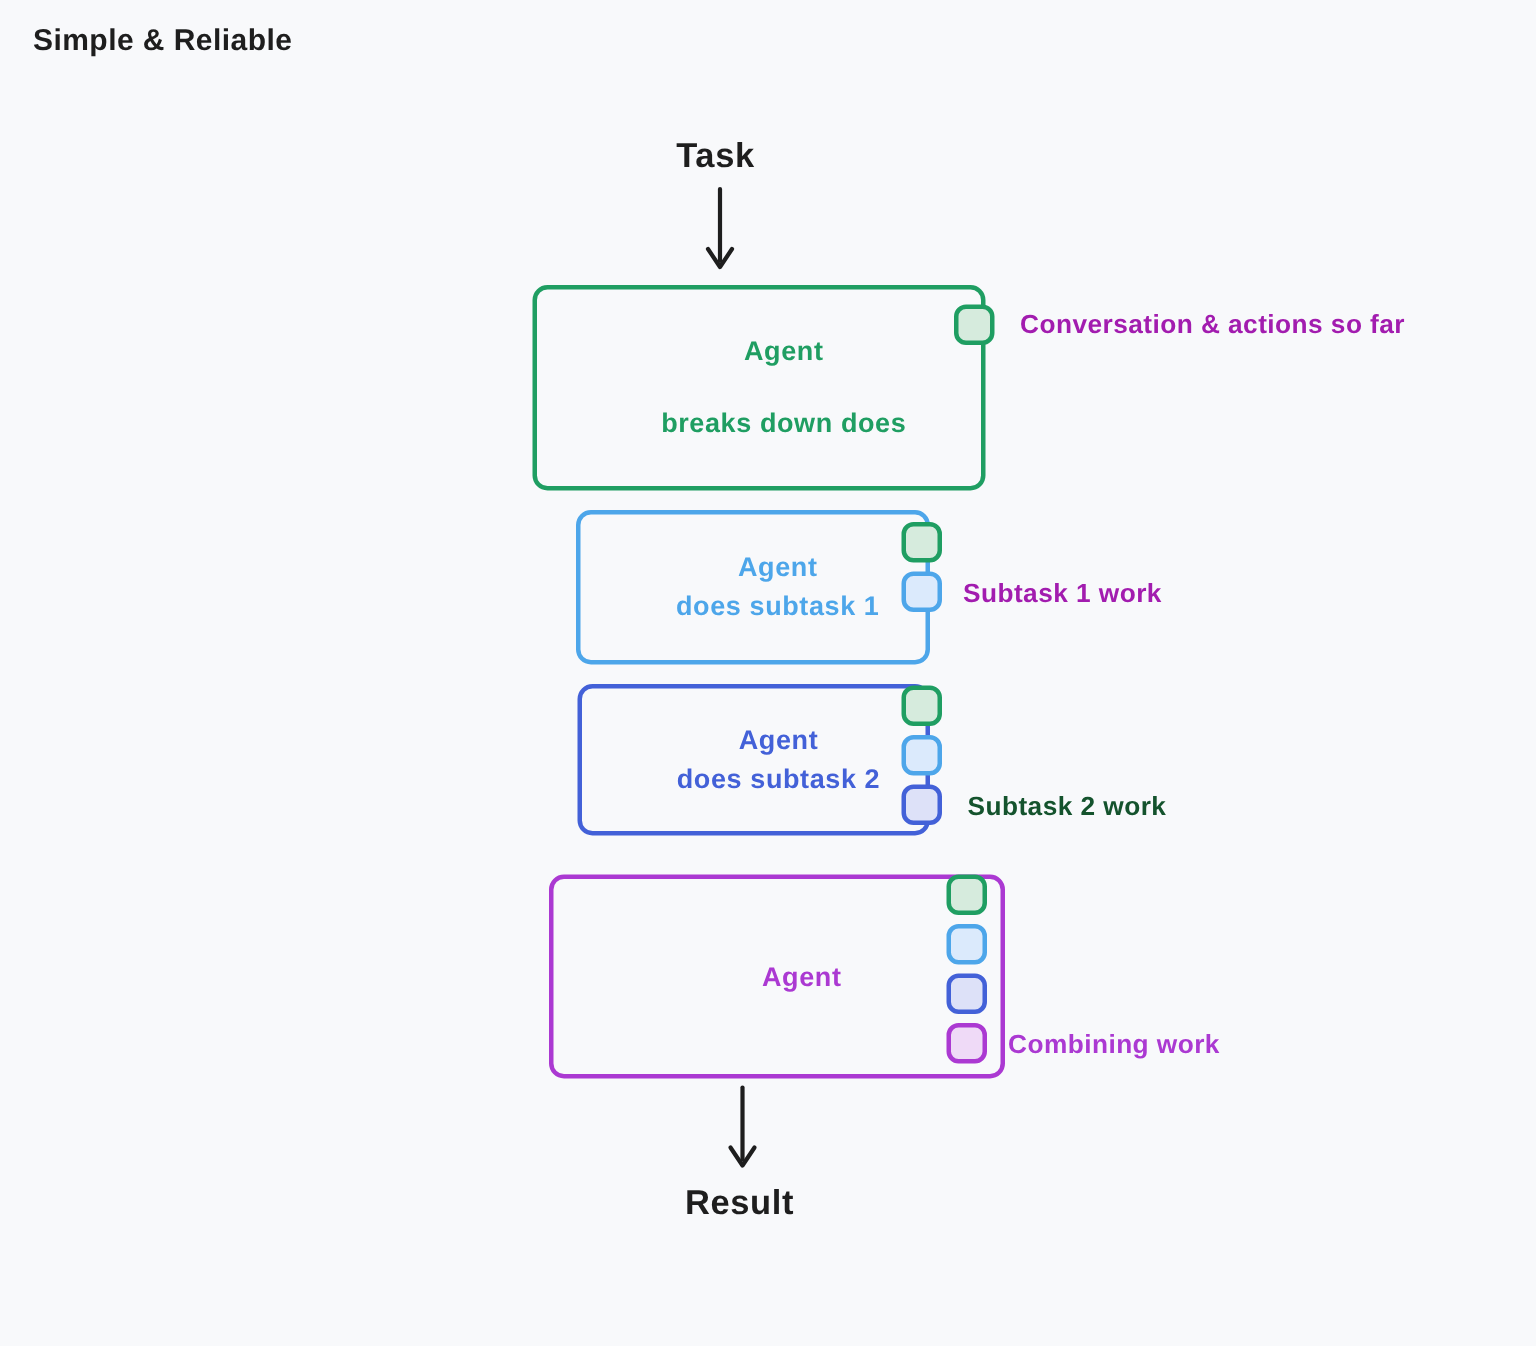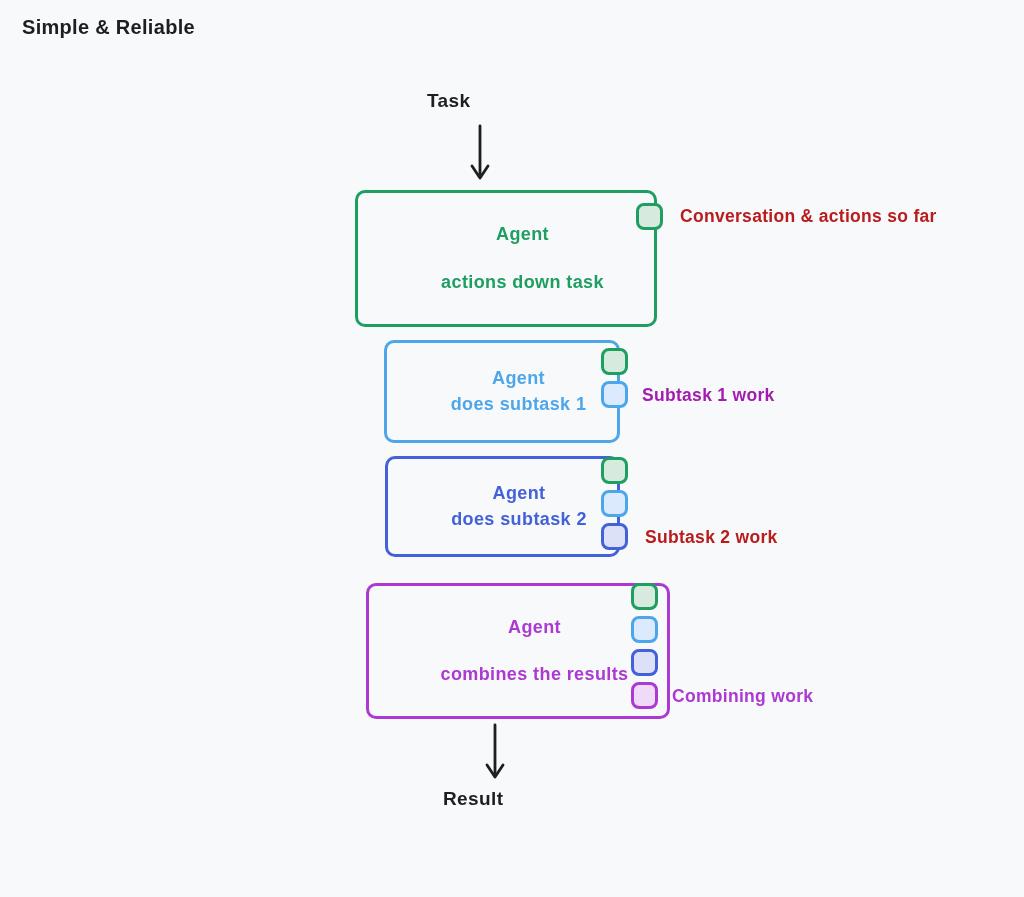--- a/index.html
+++ b/index.html
@@ -15,22 +15,22 @@
   }
   .title {
     position: absolute;
     left: 22px;
     top: 16px;
     font-size: 20px;
     letter-spacing: 0.3px;
   }
   .flow-label {
     position: absolute;
-    text-align: left;
-    font-size: 19px;
+    text-align: center;
+    font-size: 23px;
     letter-spacing: 0.4px;
   }
   .task-label   { left: 427px; top: 90px;  width: 100px; }
   .result-label { left: 443px; top: 788px; width: 100px; }
   .arrow { position: absolute; }
   .arrow-1 { left: 464px; top: 124px; }
   .arrow-2 { left: 479px; top: 723px; }
 
   .node {
     position: absolute;
@@ -85,28 +85,28 @@
 
   <div class="arrow arrow-1">
     <svg width="32" height="58" viewBox="0 0 32 58">
       <line x1="16" y1="2" x2="16" y2="50" stroke="#1e1e1e" stroke-width="2.8" stroke-linecap="round"></line>
       <path d="M8 42 L16 54 L24 42" fill="none" stroke="#1e1e1e" stroke-width="2.8" stroke-linecap="round" stroke-linejoin="round"></path>
     </svg>
   </div>
 
   <div class="node node-1" style="border-color: rgb(31, 158, 98); color: rgb(31, 158, 98);">
     <div>Agent</div>
-    <div>actions down task</div>
+    <div>breaks down does</div>
   </div>
 
   <div class="legend legend-1">
     <div class="swatches">
       <div class="swatch" style="border-color: rgb(31, 158, 98); background-color: rgb(214, 235, 221);"></div>
     </div>
-    <div class="legend-label" style="border-color: rgb(31, 158, 98); color: #b91c1c;">Conversation &amp; actions so far</div>
+    <div class="legend-label" style="border-color: rgb(31, 158, 98); color: #a21caf;">Conversation &amp; actions so far</div>
   </div>
 
   <div class="node node-2" style="border-color: rgb(77, 166, 234); color: rgb(77, 166, 234);">
     <div>Agent</div>
     <div>does subtask 1</div>
   </div>
 
   <div class="legend legend-2">
     <div class="swatches">
       <div class="swatch" style="border-color: rgb(31, 158, 98); background-color: rgb(214, 235, 221);"></div>
@@ -119,26 +119,25 @@
     <div>Agent</div>
     <div>does subtask 2</div>
   </div>
 
   <div class="legend legend-3">
     <div class="swatches">
       <div class="swatch" style="border-color: rgb(31, 158, 98); background-color: rgb(214, 235, 221);"></div>
       <div class="swatch" style="border-color: rgb(77, 166, 234); background-color: rgb(219, 234, 252);"></div>
       <div class="swatch" style="border-color: rgb(67, 97, 216); background-color: rgb(221, 225, 248);"></div>
     </div>
-    <div class="legend-label" style="border-color: rgb(67, 97, 216); color: #b91c1c;">Subtask 2 work</div>
+    <div class="legend-label" style="border-color: rgb(67, 97, 216); color: #14532d;">Subtask 2 work</div>
   </div>
 
   <div class="node node-4" style="border-color: rgb(171, 57, 210); color: rgb(171, 57, 210);">
     <div>Agent</div>
-    <div>combines the results</div>
   </div>
 
   <div class="legend legend-4">
     <div class="swatches">
       <div class="swatch" style="border-color: rgb(31, 158, 98); background-color: rgb(214, 235, 221);"></div>
       <div class="swatch" style="border-color: rgb(77, 166, 234); background-color: rgb(219, 234, 252);"></div>
       <div class="swatch" style="border-color: rgb(67, 97, 216); background-color: rgb(221, 225, 248);"></div>
       <div class="swatch" style="border-color: rgb(171, 57, 210); background-color: rgb(239, 218, 247);"></div>
     </div>
     <div class="legend-label" style="border-color: rgb(171, 57, 210); color: rgb(171, 57, 210);">Combining work</div>

